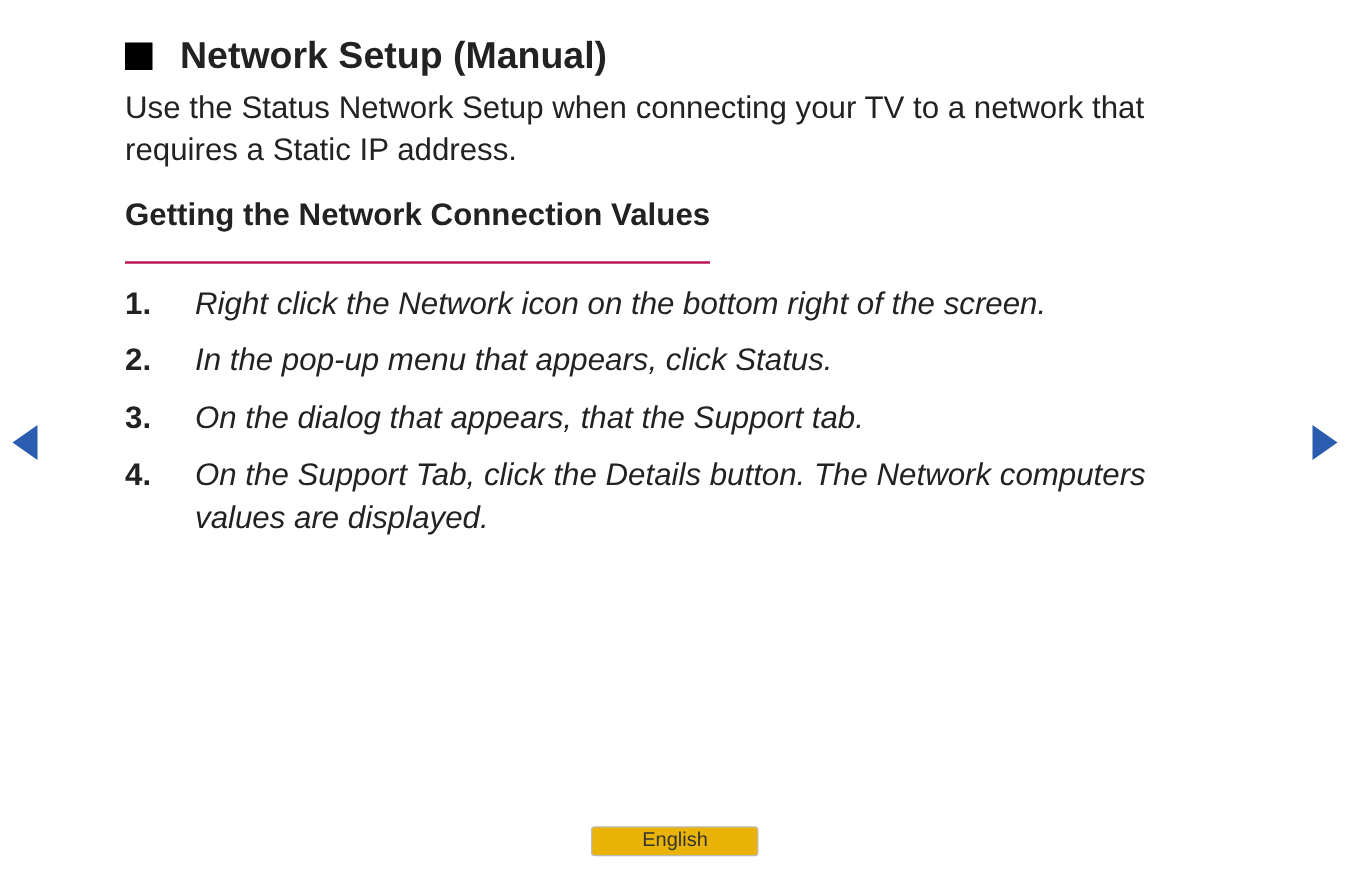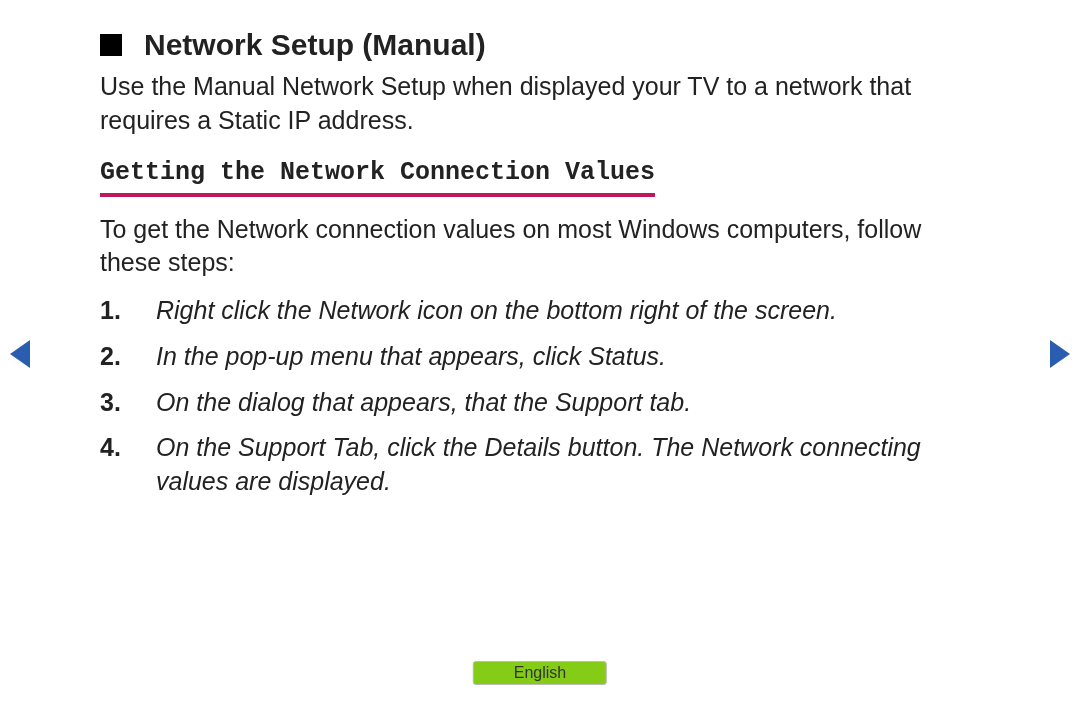--- a/index.html
+++ b/index.html
@@ -3,65 +3,64 @@
 <meta charset="utf-8">
 <style>
   * { box-sizing: border-box; margin: 0; padding: 0; }
   html, body { width: 1080px; height: 705px; background: #fff; font-family: Arial, Helvetica, sans-serif; color: #222; overflow: hidden; }
   .page { position: relative; width: 1080px; height: 705px; padding: 28px 100px 0 100px; }
   .title-row { display: flex; align-items: center; margin-bottom: 8px; }
   .bullet { width: 22px; height: 22px; background: #000; margin-right: 22px; flex: 0 0 auto; }
   .title { font-size: 30px; font-weight: bold; letter-spacing: 0px; }
   .intro { font-size: 25px; line-height: 1.35; margin-left: 0; margin-bottom: 20px; }
   .subhead-wrap { margin-bottom: 16px; }
-  .subhead { display: inline-block; font-size: 25px; font-weight: bold; padding-bottom: 6px; border-bottom: 4px solid #be185d; font-family: Liberation Mono, monospace; }
+  .subhead { display: inline-block; font-size: 25px; font-weight: bold; padding-bottom: 22px; border-bottom: 2px solid #be185d; }
   .lead { font-size: 25px; line-height: 1.35; margin-bottom: 14px; }
   .steps { list-style: none; }
   .steps li { display: flex; font-size: 25px; line-height: 1.35; margin-bottom: 12px; }
   .steps li .num { width: 56px; flex: 0 0 auto; font-weight: bold; }
   .steps li .txt { flex: 1 1 auto; font-style: italic; }
   .nav-arrow { position: absolute; top: 340px; width: 0; height: 0; cursor: pointer; }
   .nav-left { left: 10px; border-top: 14px solid transparent; border-bottom: 14px solid transparent; border-right: 20px solid #2a5db0; }
   .nav-right { right: 10px; border-top: 14px solid transparent; border-bottom: 14px solid transparent; border-left: 20px solid #2a5db0; }
-  .lang-badge { position: absolute; left: 50%; bottom: 20px; transform: translateX(-50%); background: #84cc16; border: 1px solid #bbb; border-radius: 3px; padding: 2px 40px; font-size: 16px; color: #333; }
+  .lang-badge { position: absolute; left: 50%; bottom: 20px; transform: translateX(-50%); background: #eab308; border: 1px solid #bbb; border-radius: 3px; padding: 2px 40px; font-size: 16px; color: #333; }
 </style>
 </head>
 <body>
 
 <div class="page">
 
   <div class="title-row">
     <div class="bullet"></div>
     <div class="title">Network Setup (Manual)</div>
   </div>
 
-  <div class="intro">Use the Manual Network Setup when displayed your TV to a network that requires a Static IP address.</div>
+  <div class="intro">Use the Status Network Setup when connecting your TV to a network that requires a Static IP address.</div>
 
   <div class="subhead-wrap">
     <span class="subhead">Getting the Network Connection Values</span>
   </div>
 
-  <div class="lead">To get the Network connection values on most Windows computers, follow these steps:</div>
 
   <ol class="steps">
     <li>
       <span class="num">1.</span>
       <span class="txt">Right click the Network icon on the bottom right of the screen.</span>
     </li>
     <li>
       <span class="num">2.</span>
       <span class="txt">In the pop-up menu that appears, click Status.</span>
     </li>
     <li>
       <span class="num">3.</span>
       <span class="txt">On the dialog that appears, that the Support tab.</span>
     </li>
     <li>
       <span class="num">4.</span>
-      <span class="txt">On the Support Tab, click the Details button. The Network connecting values are displayed.</span>
+      <span class="txt">On the Support Tab, click the Details button. The Network computers values are displayed.</span>
     </li>
   </ol>
 
   <div class="nav-arrow nav-left"></div>
   <div class="nav-arrow nav-right"></div>
 
   <div class="lang-badge">English</div>
 
 </div>
 

